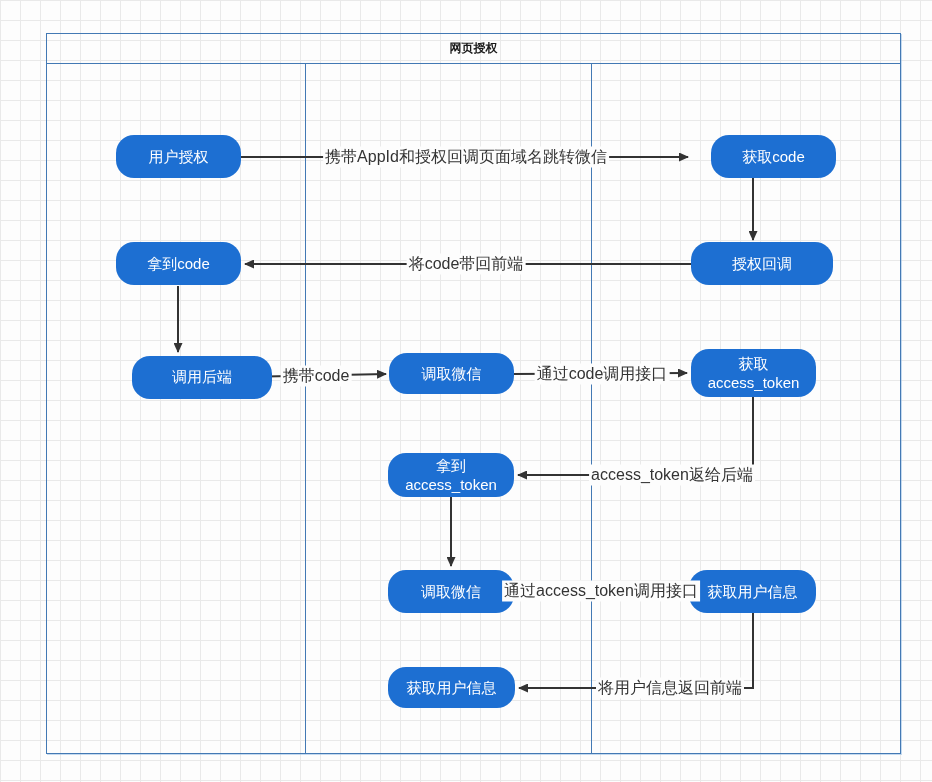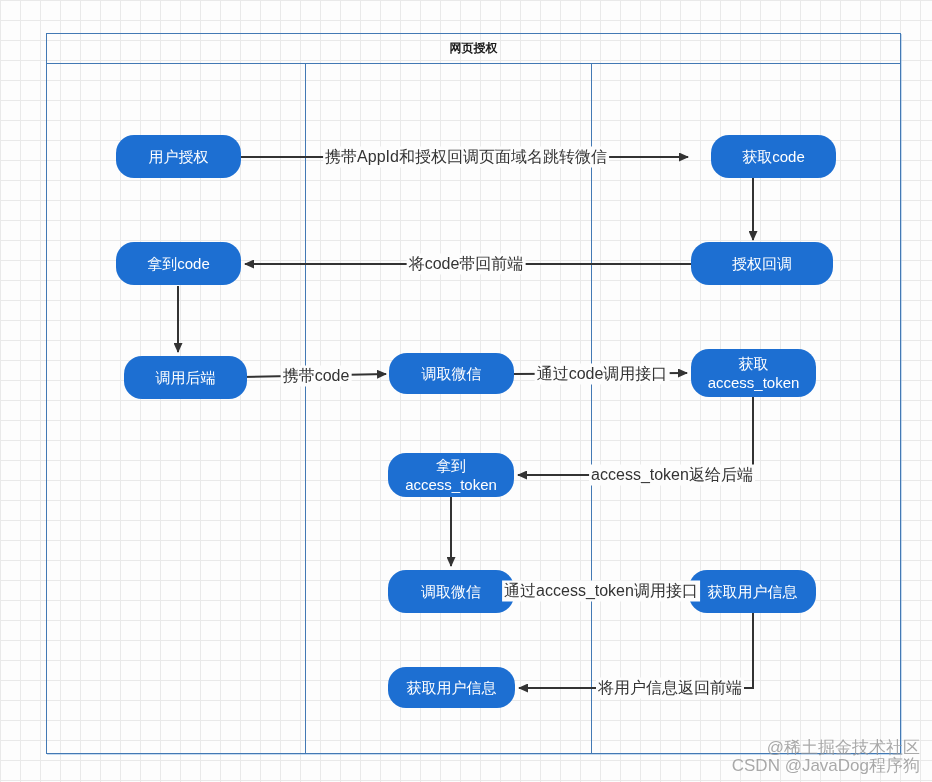--- a/index.html
+++ b/index.html
@@ -112,36 +112,32 @@
       <line x1="451" y1="497" x2="451" y2="566" marker-end="url(#ah)"></line>
       <line x1="514" y1="591" x2="685" y2="591" marker-end="url(#ah)"></line>
       <polyline points="753,613 753,688 519,688" marker-end="url(#ah)"></polyline>
     </g>
   </svg>
 
   <div class="node" style="left:116px;top:135px;width:125px;height:43px;">用户授权</div>
   <div class="node" style="left:691px;top:135px;width:125px;height:43px;margin-left:20px;">获取code</div>
   <div class="node" style="left:116px;top:242px;width:125px;height:43px;">拿到code</div>
   <div class="node" style="left:691px;top:242px;width:142px;height:43px;">授权回调</div>
-  <div class="node" style="left:124px;top:356px;width:123px;height:43px;">调用后端</div>
+  <div class="node" style="left:132px;top:356px;width:140px;height:43px;font-family:Liberation Serif, serif;">调用后端</div>
   <div class="node" style="left:389px;top:353px;width:125px;height:41px;">调取微信</div>
   <div class="node" style="left:691px;top:349px;width:125px;height:48px;">获取
 access_token</div>
   <div class="node" style="left:388px;top:453px;width:126px;height:44px;">拿到
 access_token</div>
   <div class="node" style="left:388px;top:570px;width:126px;height:43px;">调取微信</div>
   <div class="node" style="left:689px;top:570px;width:127px;height:43px;">获取用户信息</div>
   <div class="node" style="left:388px;top:667px;width:127px;height:41px;">获取用户信息</div>
 
   <div class="edge-label" style="left:466px;top:157px;">携带AppId和授权回调页面域名跳转微信</div>
   <div class="edge-label" style="left:466px;top:264px;">将code带回前端</div>
   <div class="edge-label" style="left:316px;top:376px;">携带code</div>
   <div class="edge-label" style="left:602px;top:374px;">通过code调用接口</div>
   <div class="edge-label" style="left:672px;top:475px;">access_token返给后端</div>
   <div class="edge-label" style="left:601px;top:591px;">通过access_token调用接口</div>
   <div class="edge-label" style="left:670px;top:688px;">将用户信息返回前端</div>
 
-  <div class="watermark">
-    <div>@稀土掘金技术社区</div>
-    <div>CSDN @JavaDog程序狗</div>
-  </div>
 
 </div>
 
 </body></html>

